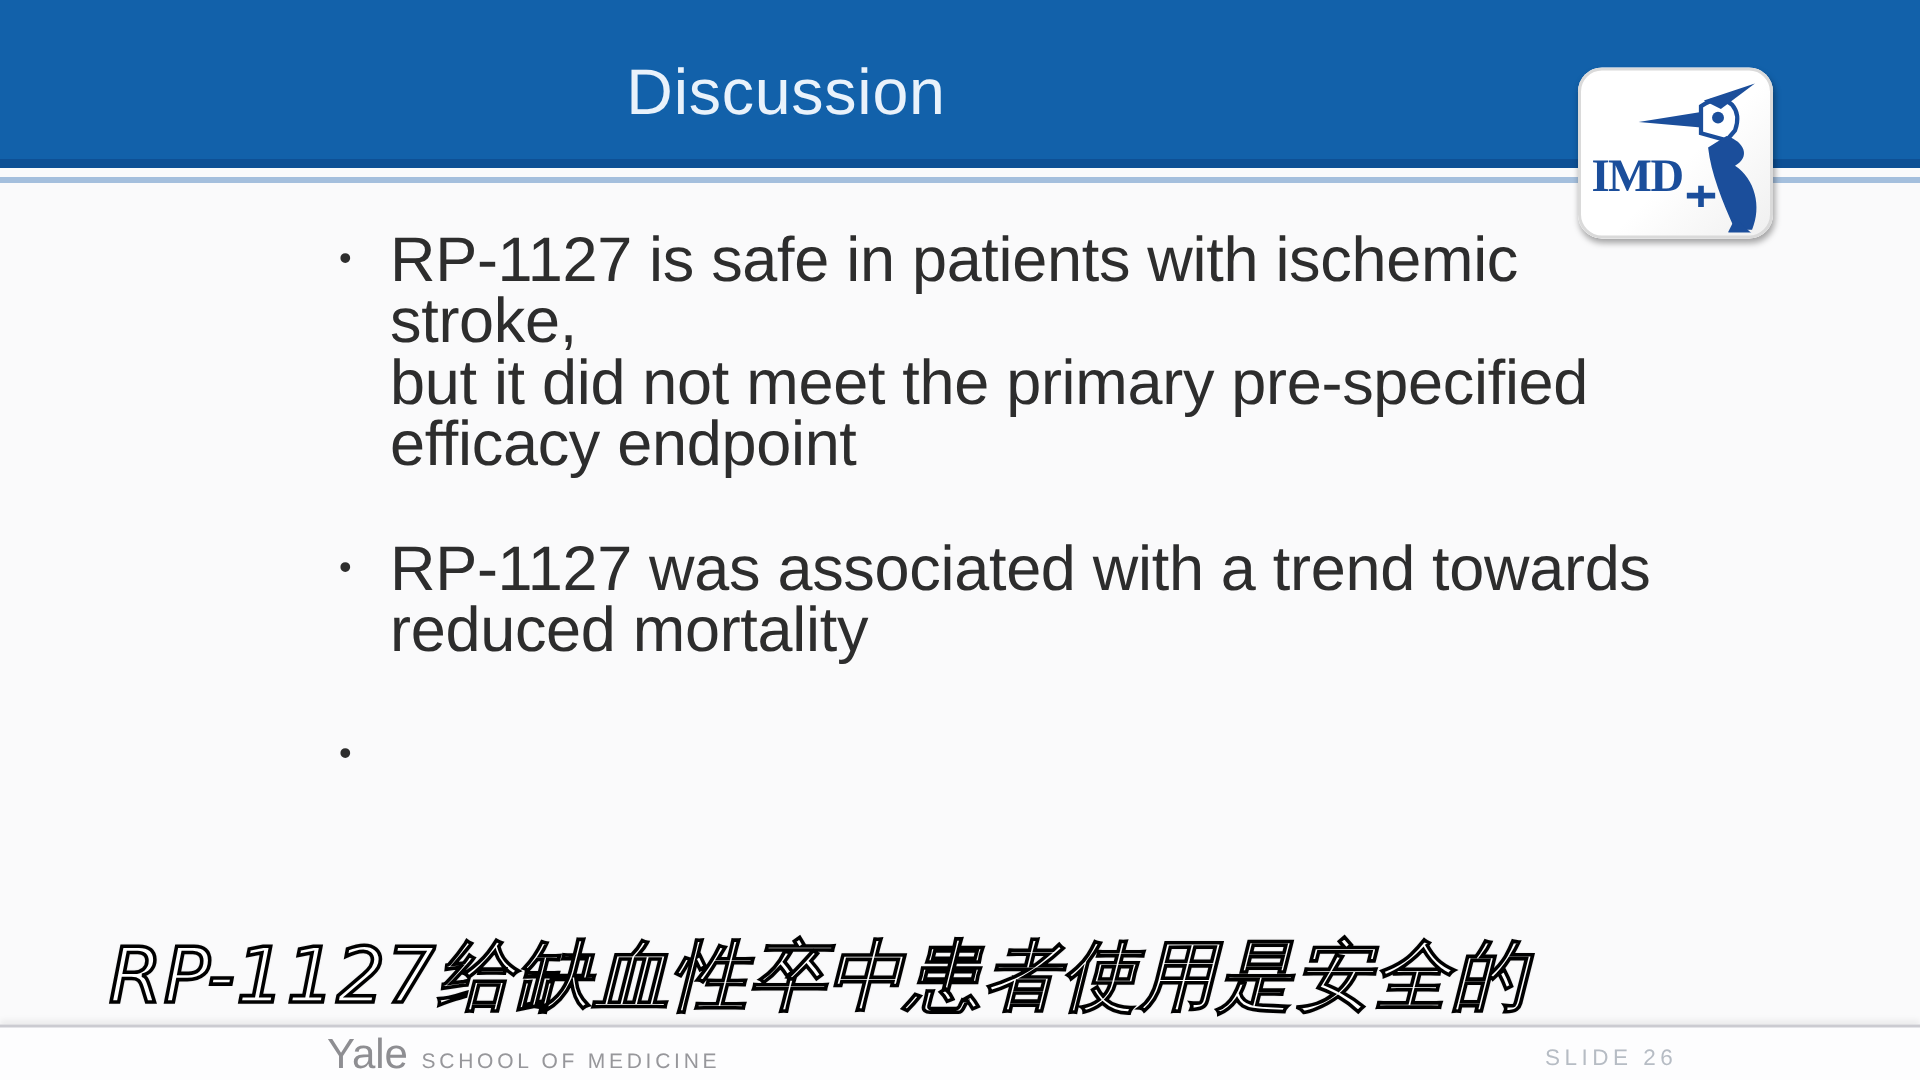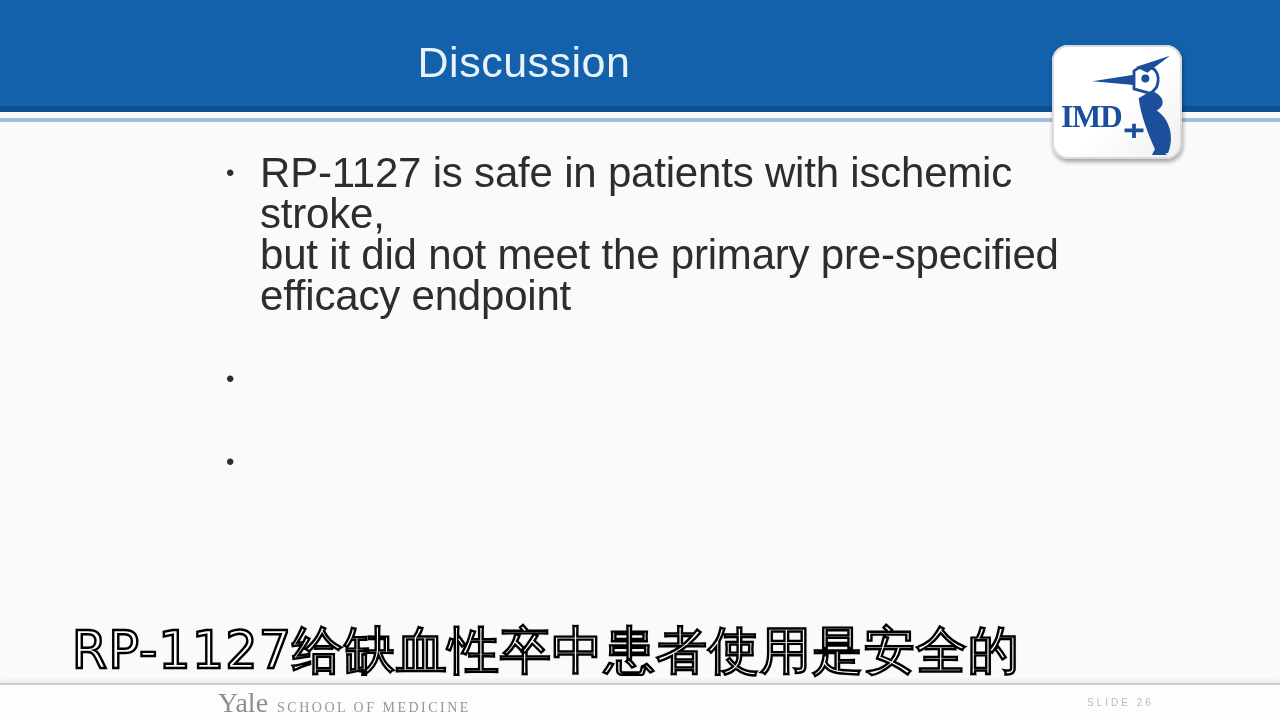--- a/index.html
+++ b/index.html
@@ -61,42 +61,43 @@
   
   .subtitle {
     position:absolute; top:617px; left:0; width:1092px;
     text-align:center;
     font-family:"DejaVu Sans", sans-serif;
     font-size:51px; font-weight:500; letter-spacing:1px;
     color:#ffffff;
     -webkit-text-stroke:2.4px #000000;
     text-shadow:0 0 2px rgba(0,0,0,0.65);
     white-space:nowrap;
+    font-style:italic;
   }
 
   
   .footer-bar {
     position:absolute; top:683px; left:0; width:1280px; height:37px;
     background:#fdfdfe;
     border-top:2px solid #cbcbd1;
     box-shadow:0 -3px 4px rgba(0,0,0,0.06);
   }
   .yale-wordmark {
     position:absolute; left:218px; top:2px;
-    font-family:Liberation Serif, serif;
+    font-family:Liberation Sans, sans-serif;
     color:#8e8e92;
   }
   .yale-name { font-size:28px; }
   .yale-school {
     font-size:14px; letter-spacing:2.5px; color:#97979b;
     margin-left:9px;
   }
   .slide-indicator {
-    position:absolute; left:1087px; top:12px;
-    font-size:10px; letter-spacing:3px;
+    position:absolute; left:1030px; top:12px;
+    font-size:15px; letter-spacing:3px;
     color:#b6bcc4;
     text-align:right;
   }
 </style>
 </head>
 <body>
 
 <div class="header-bar"></div>
 <div class="header-accent-line"></div>
 <div class="slide-title">Discussion</div>
@@ -129,20 +130,24 @@
     <div class="bullet-marker">•</div>
     <div class="bullet-lines">
       <div>RP-1127 is safe in patients with ischemic stroke,</div>
       <div>but it did not meet the primary pre-specified</div>
       <div>efficacy endpoint</div>
     </div>
   </div>
 
   <div class="bullet-item">
     <div class="bullet-marker">•</div>
+    <div class="bullet-lines">
+      <div>RP-1127 was associated with a trend towards</div>
+      <div>reduced mortality</div>
+    </div>
   </div>
 
   <div class="bullet-item">
     <div class="bullet-marker">•</div>
     <div class="bullet-lines">
     </div>
   </div>
 
 </div>
 

